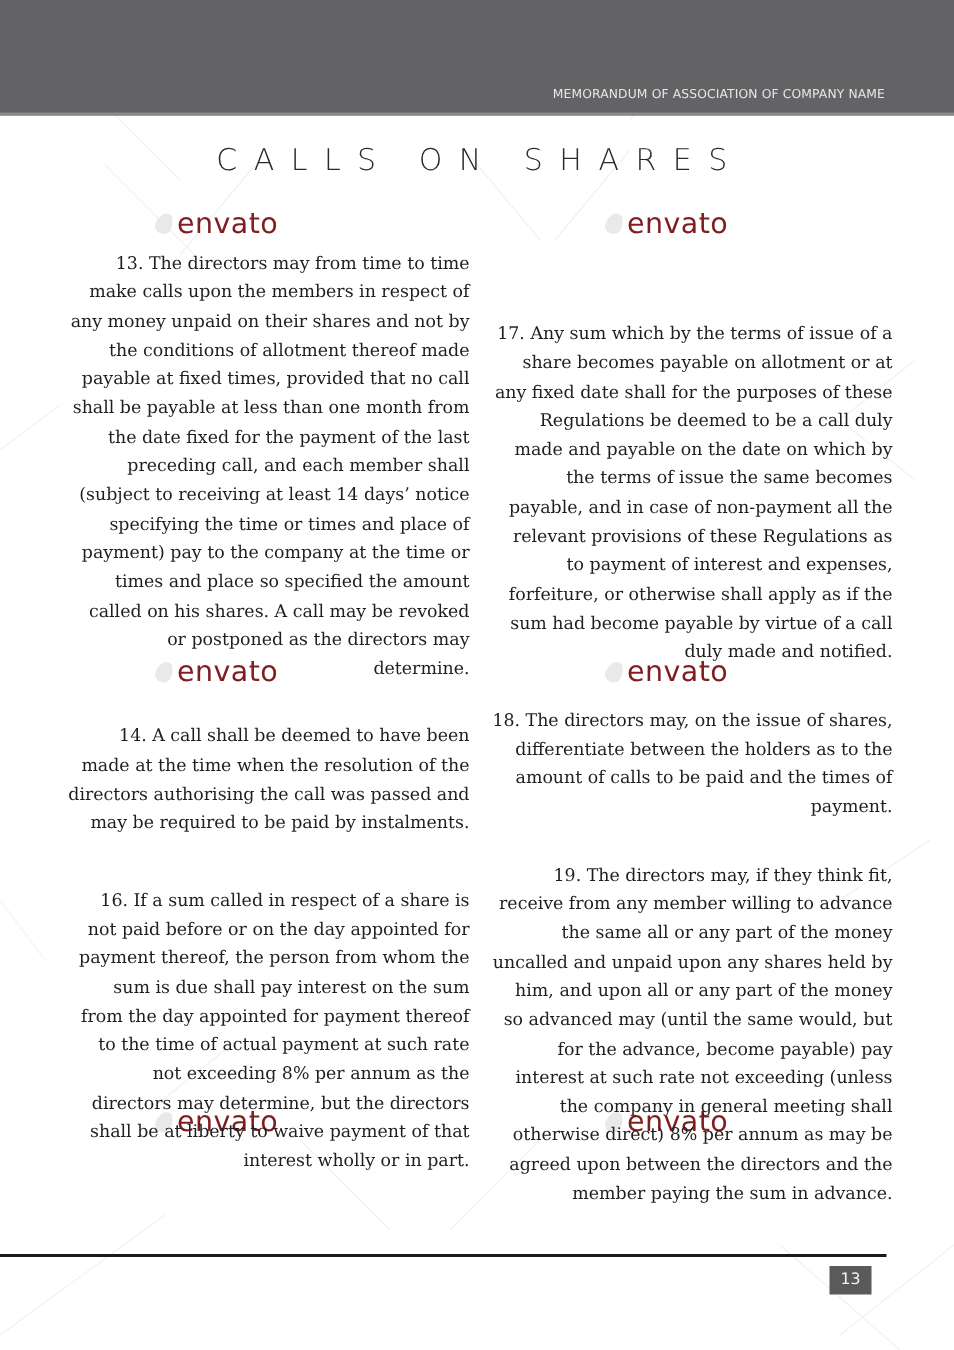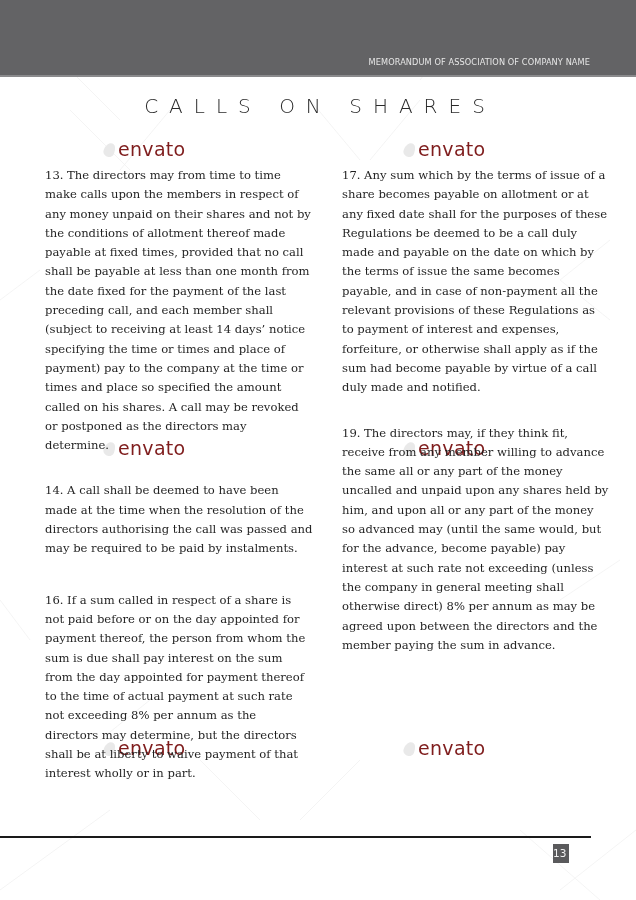--- a/index.html
+++ b/index.html
@@ -68,49 +68,50 @@
       transform: rotate(20deg);
       margin-right: 3px;
       vertical-align: -1px;
     }
     .column {
       position: absolute;
       top: 166px;
       font-size: 11.6px;
       line-height: 19.3px;
       color: #1f1f1f;
+      text-align: right;
     }
     .column.left { left: 45px; width: 268px; }
-    .column.right { left: 342px; width: 268px; }
+    .column.right { left: 327px; width: 268px; margin-top: 47px; }
     .clause {
       margin: 0;
     }
     .column.left .clause + .clause { margin-top: 26px; }
     .column.left .clause.c16 { margin-top: 32px; }
     .column.right .clause + .clause { margin-top: 26px; }
     .footer-rule {
       position: absolute;
       left: 0;
       top: 836px;
       width: 591px;
       height: 2px;
       background: #1a1a1a;
     }
     .page-number {
       position: absolute;
       left: 553px;
       top: 844px;
-      width: 16px;
+      width: 28px;
       height: 19px;
       background: #5a5a5c;
       color: #f2f2f2;
       font-family: "DejaVu Sans", "Liberation Sans", sans-serif;
       font-size: 10.5px;
       line-height: 19px;
-      text-align: left;
+      text-align: center;
     }
   </style>
 </head>
 <body>
 
 <svg class="watermark-lines" viewBox="0 0 636 900" xmlns="http://www.w3.org/2000/svg">
   <g stroke="#f1f1f1" stroke-width="0.8" fill="none">
     <line x1="0" y1="0" x2="120" y2="120"></line>
     <line x1="230" y1="0" x2="180" y2="70"></line>
     <line x1="250" y1="0" x2="290" y2="50"></line>
@@ -160,17 +161,18 @@
 </div>
 
 <div class="column left">
   <p class="clause">13. The directors may from time to time make calls upon the members in respect of any money unpaid on their shares and not by the conditions of allotment thereof made payable at fixed times, provided that no call shall be payable at less than one month from the date fixed for the payment of the last preceding call, and each member shall (subject to receiving at least 14 days’ notice specifying the time or times and place of payment) pay to the company at the time or times and place so specified the amount called on his shares. A call may be revoked or postponed as the directors may determine.</p>
   <p class="clause">14. A call shall be deemed to have been made at the time when the resolution of the directors authorising the call was passed and may be required to be paid by instalments.</p>
   <p class="clause c16">16. If a sum called in respect of a share is not paid before or on the day appointed for payment thereof, the person from whom the sum is due shall pay interest on the sum from the day appointed for payment thereof to the time of actual payment at such rate not exceeding 8% per annum as the directors may determine, but the directors shall be at liberty to waive payment of that interest wholly or in part.</p>
 </div>
 
 <div class="column right">
   <p class="clause">17. Any sum which by the terms of issue of a share becomes payable on allotment or at any fixed date shall for the purposes of these Regulations be deemed to be a call duly made and payable on the date on which by the terms of issue the same becomes payable, and in case of non-payment all the relevant provisions of these Regulations as to payment of interest and expenses, forfeiture, or otherwise shall apply as if the sum had become payable by virtue of a call duly made and notified.</p>
+  <p class="clause">18. The directors may, on the issue of shares, differentiate between the holders as to the amount of calls to be paid and the times of payment.</p>
   <p class="clause">19. The directors may, if they think fit, receive from any member willing to advance the same all or any part of the money uncalled and unpaid upon any shares held by him, and upon all or any part of the money so advanced may (until the same would, but for the advance, become payable) pay interest at such rate not exceeding (unless the company in general meeting shall otherwise direct) 8% per annum as may be agreed upon between the directors and the member paying the sum in advance.</p>
 </div>
 
 <div class="footer-rule"></div>
 <div class="page-number">13</div>
 
 </body></html>

